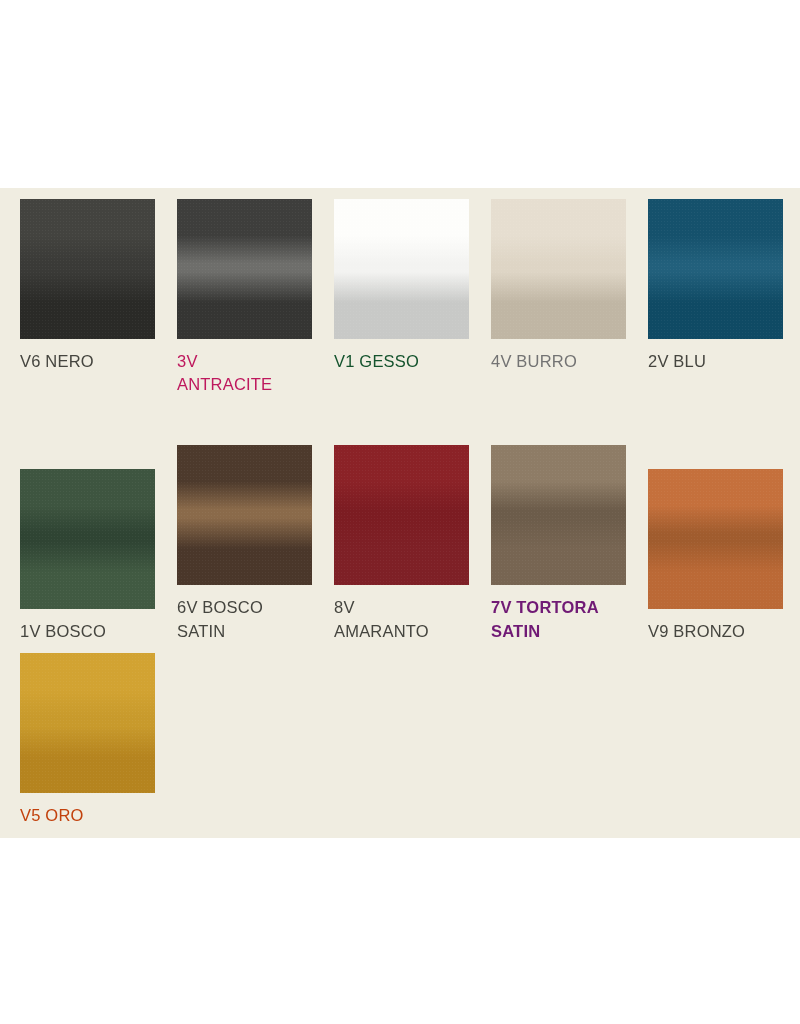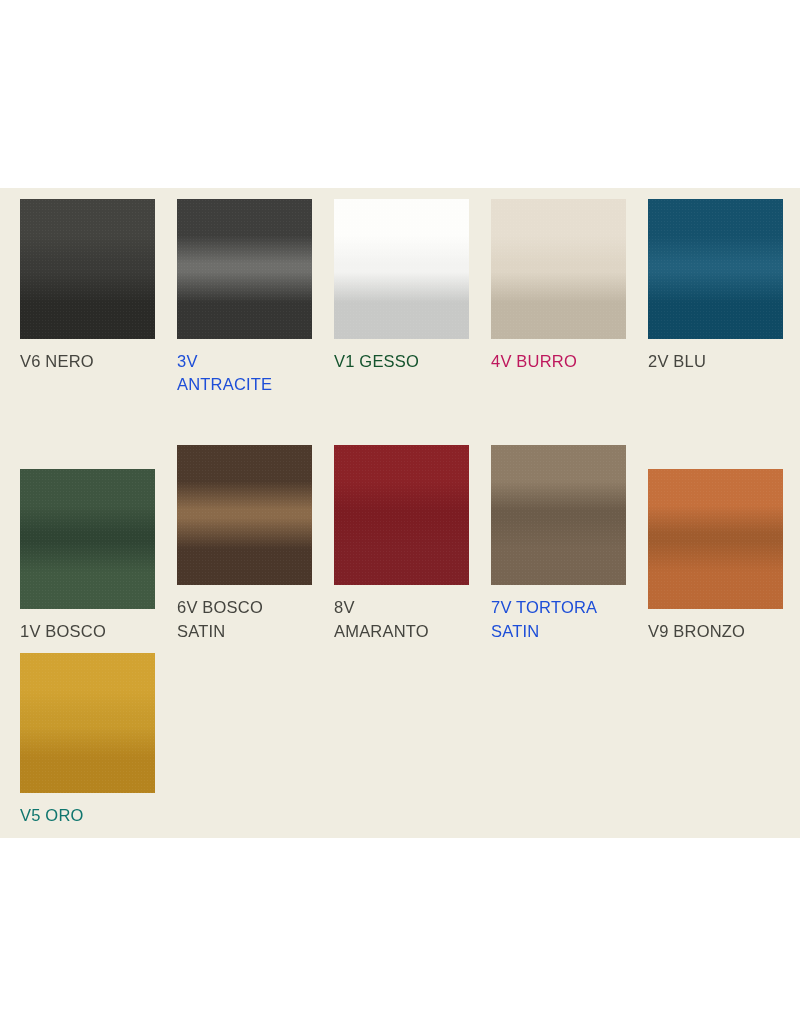--- a/index.html
+++ b/index.html
@@ -102,30 +102,30 @@
   <div id="palette-panel" style="background: rgb(240, 237, 225);">
     <div class="swatch-grid">
 
       <div class="swatch-row row-1 row-gap-1">
           <div class="swatch-cell">
             <div class="swatch-chip" style="background: linear-gradient(rgb(67, 67, 63) 0%, rgb(67, 67, 63) 26%, rgb(58, 58, 55) 46%, rgb(58, 58, 55) 52%, rgb(42, 42, 39) 74%, rgb(42, 42, 39) 100%);"></div>
             <div class="swatch-label" style="color: rgb(69, 69, 63);">V6 NERO</div>
           </div>
           <div class="swatch-cell">
             <div class="swatch-chip" style="background: linear-gradient(rgb(62, 62, 60) 0%, rgb(62, 62, 60) 26%, rgb(110, 110, 107) 46%, rgb(110, 110, 107) 52%, rgb(53, 53, 51) 74%, rgb(53, 53, 51) 100%);"></div>
-            <div class="swatch-label" style="color: #1d4ed8;">3V
+            <div class="swatch-label" style="color: #be185d;">3V
 ANTRACITE</div>
           </div>
           <div class="swatch-cell">
             <div class="swatch-chip" style="background: linear-gradient(rgb(253, 253, 251) 0%, rgb(253, 253, 251) 26%, rgb(243, 243, 241) 46%, rgb(243, 243, 241) 52%, rgb(200, 201, 199) 74%, rgb(200, 201, 199) 100%);"></div>
             <div class="swatch-label" style="color: #14532d;">V1 GESSO</div>
           </div>
           <div class="swatch-cell">
             <div class="swatch-chip" style="background: linear-gradient(rgb(230, 222, 208) 0%, rgb(230, 222, 208) 26%, rgb(222, 213, 197) 46%, rgb(222, 213, 197) 52%, rgb(192, 182, 164) 74%, rgb(192, 182, 164) 100%);"></div>
-            <div class="swatch-label" style="color: #be185d;">4V BURRO</div>
+            <div class="swatch-label" style="color: #737373;">4V BURRO</div>
           </div>
           <div class="swatch-cell">
             <div class="swatch-chip" style="background: linear-gradient(rgb(21, 81, 108) 0%, rgb(21, 81, 108) 26%, rgb(34, 96, 124) 46%, rgb(34, 96, 124) 52%, rgb(15, 74, 100) 74%, rgb(15, 74, 100) 100%);"></div>
             <div class="swatch-label" style="color: rgb(69, 69, 63);">2V BLU</div>
           </div>
         </div>
       <div class="swatch-row row-2 row-gap-2">
           <div class="swatch-cell">
             <div class="swatch-chip" style="background: linear-gradient(rgb(62, 85, 64) 0%, rgb(62, 85, 64) 26%, rgb(47, 68, 51) 46%, rgb(47, 68, 51) 52%, rgb(65, 90, 66) 74%, rgb(65, 90, 66) 100%);"></div>
             <div class="swatch-label" style="color: rgb(69, 69, 63);">1V BOSCO</div>
@@ -135,31 +135,31 @@
             <div class="swatch-label" style="color: rgb(69, 69, 63);">6V BOSCO
 SATIN</div>
           </div>
           <div class="swatch-cell">
             <div class="swatch-chip" style="background: linear-gradient(rgb(139, 34, 39) 0%, rgb(139, 34, 39) 26%, rgb(124, 28, 34) 46%, rgb(124, 28, 34) 52%, rgb(126, 32, 38) 74%, rgb(126, 32, 38) 100%);"></div>
             <div class="swatch-label" style="color: rgb(69, 69, 63);">8V
 AMARANTO</div>
           </div>
           <div class="swatch-cell">
             <div class="swatch-chip" style="background: linear-gradient(rgb(142, 124, 102) 0%, rgb(142, 124, 102) 26%, rgb(108, 92, 74) 46%, rgb(108, 92, 74) 52%, rgb(119, 101, 82) 74%, rgb(119, 101, 82) 100%);"></div>
-            <div class="swatch-label" style="color: #1d4ed8;">7V TORTORA
+            <div class="swatch-label" style="color: #701a75; font-weight: bold;">7V TORTORA
 SATIN</div>
           </div>
           <div class="swatch-cell">
             <div class="swatch-chip" style="background: linear-gradient(rgb(197, 112, 60) 0%, rgb(197, 112, 60) 26%, rgb(160, 92, 46) 46%, rgb(160, 92, 46) 52%, rgb(187, 105, 54) 74%, rgb(187, 105, 54) 100%);"></div>
             <div class="swatch-label" style="color: rgb(69, 69, 63);">V9 BRONZO</div>
           </div>
         </div>
       <div class="swatch-row row-3">
           <div class="swatch-cell">
             <div class="swatch-chip" style="background: linear-gradient(rgb(210, 163, 50) 0%, rgb(210, 163, 50) 26%, rgb(200, 154, 44) 46%, rgb(200, 154, 44) 52%, rgb(181, 132, 31) 74%, rgb(181, 132, 31) 100%);"></div>
-            <div class="swatch-label" style="color: #0f766e;">V5 ORO</div>
+            <div class="swatch-label" style="color: #c2410c;">V5 ORO</div>
           </div>
         </div>
 
     </div>
   </div>
 
 </div>
 
 </body></html>

